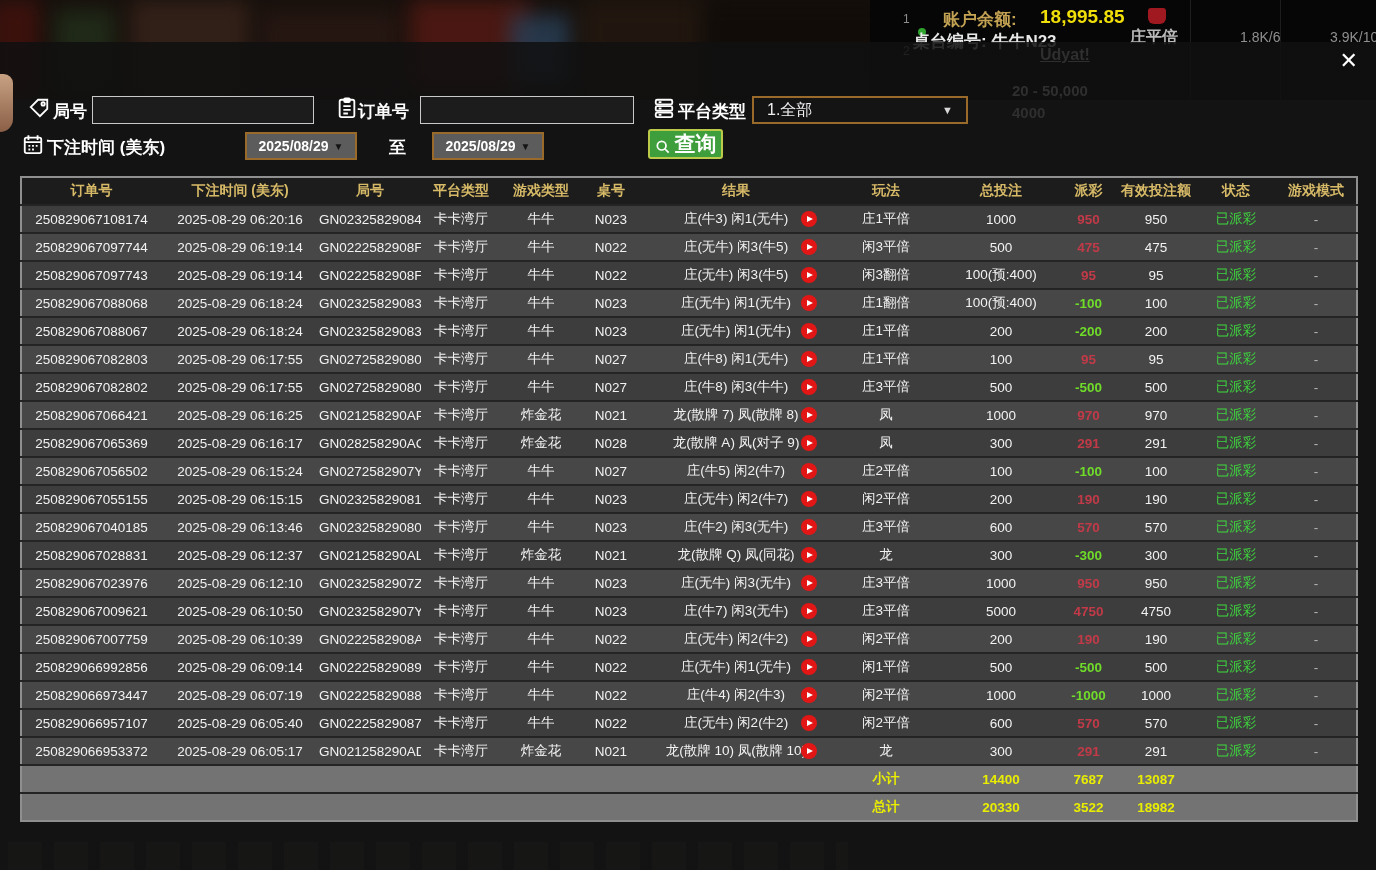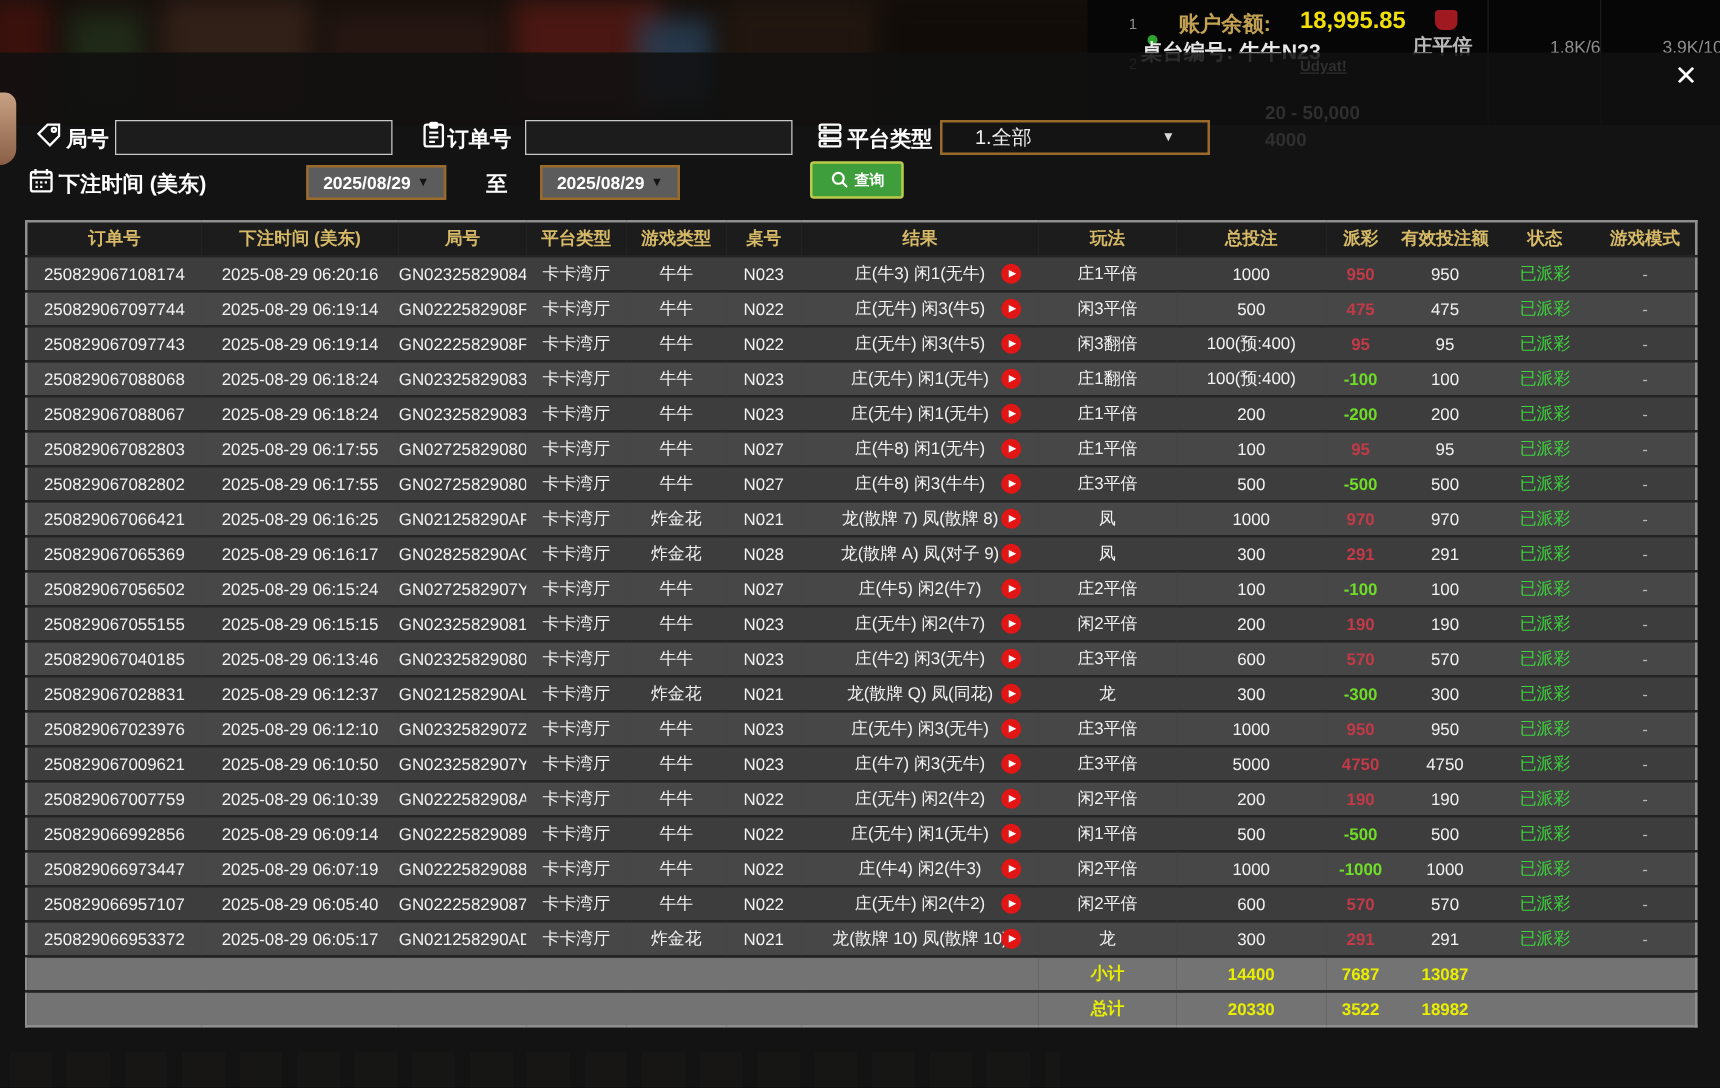--- a/index.html
+++ b/index.html
@@ -26,27 +26,27 @@
   .close-x { position:absolute; top:8px; right:18px; color:#ffffff; font-size:22px; line-height:22px; cursor:pointer; }
   .faint { position:absolute; color:#2f2f2f; font-weight:bold; }
   .side-figure { position:absolute; left:0; top:32px; width:13px; height:58px; background:linear-gradient(#c8a183,#8a5f46); border-radius:0 10px 14px 0; }
 
   
   .flabel { position:absolute; color:#ffffff; font-size:17px; font-weight:bold; }
   .ficon { position:absolute; width:22px; height:22px; }
   .ficon svg { width:100%; height:100%; }
   .txt-input { position:absolute; height:28px; background:#1c1c1c; border:1px solid #c9c9c9; color:#e8e8e8; font-size:14px; padding:0 6px; }
   .dropdown { position:absolute; height:28px; background:#141414; border:2px solid #9a6a2a; color:#f0f0f0; font-size:16px;
-              display:flex; align-items:center; padding:0 26px; cursor:pointer; }
+              display:flex; align-items:center; padding:0 13px; cursor:pointer; }
   .dropdown .arrow { margin-left:auto; font-size:11px; color:#d8d8d8; }
   .datebox { position:absolute; height:28px; background:#5c5c5c; border:2px solid #9a6a2a; color:#ffffff; font-size:14px; font-weight:bold;
              display:flex; align-items:center; justify-content:center; gap:5px; cursor:pointer; }
   .datebox .arrow { font-size:10px; color:#141414; }
   .search-btn { position:absolute; left:648px; top:87px; width:75px; height:30px; background:#3f9e3c; border:2px solid #bcca4a; border-radius:3px;
-                color:#ffffff; font-size:12px; font-weight:bold; display:flex; align-items:center; justify-content:center; gap:4px; cursor:pointer; }
+                color:#ffffff; font-size:21px; font-weight:bold; display:flex; align-items:center; justify-content:center; gap:4px; cursor:pointer; }
 
   
   .btable { position:absolute; left:20px; top:134px; width:1336px; border-collapse:collapse; table-layout:fixed;
             border:2px solid #8f8f8f; background:#414141; }
   .btable th { height:28px; background:#1c1c1c; color:#d7ba67; font-size:14px; font-weight:bold; text-align:center; }
   .btable td { height:28px; color:#f2f2f2; font-size:13.5px; text-align:center; white-space:nowrap; overflow:hidden;
                border-top:2px solid #242424; }
   .btable tr.odd td { background:#3d3d3d; }
   .btable tr.even td { background:#474747; }
   td.pos { color:#c23a48; font-weight:bold; }
@@ -96,21 +96,21 @@
   </div>
   <span class="bal-label">账户余额:</span>
   <span class="bal-value">18,995.85</span>
   <span class="pouch"></span>
   <span class="tbl-label">桌台编号: 牛牛N23</span>
   <span class="bet-row-label">庄平倍</span>
   <span class="bet-row-val" style="left:1240px;">1.8K/6</span>
   <span class="bet-row-val" style="left:1330px;">3.9K/10</span>
 
   <div class="modal">
-    <span class="faint" style="left:1040px;top:4px;font-size:12px;text-decoration:underline;">Udyat!</span>
+    <span class="faint" style="left:1040px;top:4px;font-size:16px;text-decoration:underline;">Udyat!</span>
     <span class="faint" style="left:1012px;top:40px;font-size:15px;">20 - 50,000</span>
     <span class="faint" style="left:1012px;top:62px;font-size:15px;">4000</span>
     <div class="side-figure"></div>
 
     <span class="close-x">✕</span>
 
     <span class="ficon" style="left:28px;top:55px;">
       <svg viewBox="0 0 24 24" fill="none" stroke="#ffffff" stroke-width="2">
           <path d="M3 11 L11 3 H21 V13 L13 21 Z"></path>
           <circle cx="16.5" cy="7.5" r="1.8"></circle>

